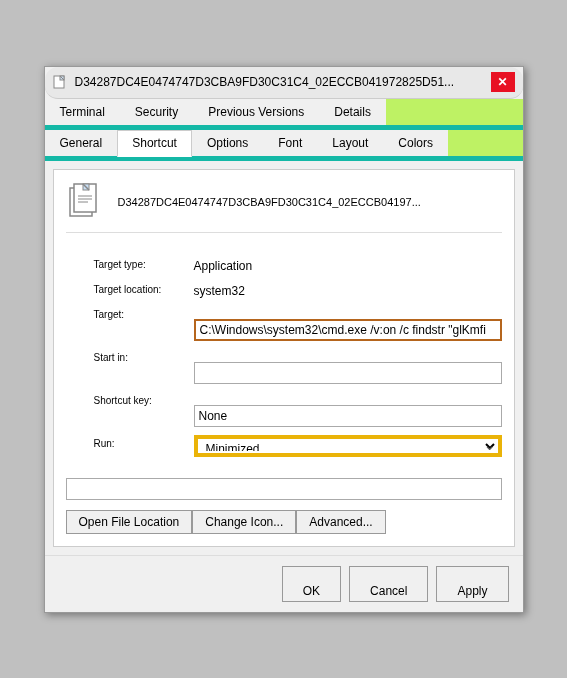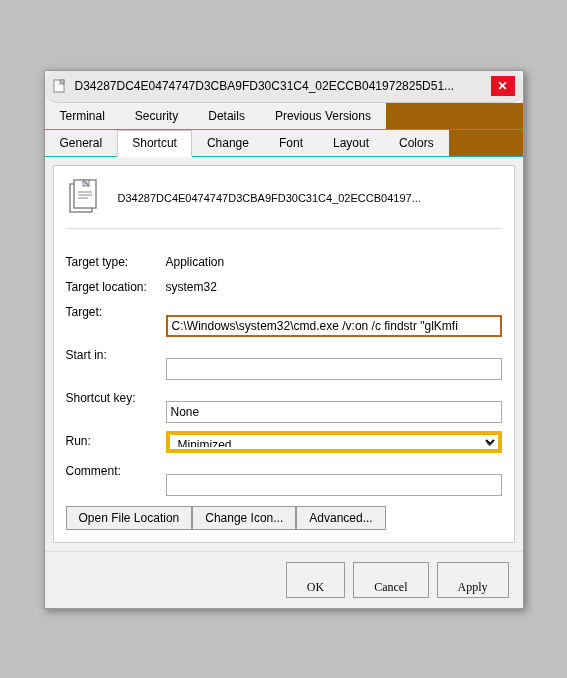--- a/index.html
+++ b/index.html
@@ -50,22 +50,22 @@
       cursor: pointer;
       display: flex;
       align-items: center;
       justify-content: center;
       font-size: 12px;
       color: white;
       font-weight: bold;
     }
     .tabs-row1, .tabs-row2 {
       display: flex;
-      background: #a16207;
-      border-bottom: 1px solid #14b8a6;
+      background: #bef264;
+      border-bottom: 5px solid #14b8a6;
     }
     .tab {
       padding: 5px 14px;
       border: 1px solid transparent;
       cursor: pointer;
       font-size: 12px;
       color: #000;
       background: #f0f0f0;
     }
     .tab.active {
@@ -100,23 +100,24 @@
       word-break: break-all;
     }
     .field-row {
       display: flex;
       align-items: flex-start;
       margin-bottom: 8px;
     }
     .field-label {
       width: 100px;
       color: #000;
-      font-size: 12px;
+      font-size: 10px;
       padding-top: 3px;
       flex-shrink: 0;
+      margin-left: 28px;
     }
     .field-value {
       font-size: 12px;
       color: #000;
       padding-top: 3px;
     }
     .field-input {
       flex: 1;
       height: 22px;
       border: 1px solid #aaa;
@@ -173,21 +174,20 @@
       border-top: 1px solid #ddd;
       background: #f0f0f0;
     }
     .btn-bottom {
       height: 26px;
       padding: 17px 20px;
       border: 1px solid #999;
       background: #f0f0f0;
       font-size: 12px;
       cursor: pointer;
-      font-family: Liberation Serif, serif;
     }
     
     .icon-doc {
       display: inline-block;
     }
   </style>
 </head>
 <body>
 
 <div class="dialog">
@@ -198,28 +198,28 @@
       <rect x="7" y="2" width="4" height="4" fill="#cde" stroke="#888" stroke-width="1"></rect>
       <line x1="7" y1="2" x2="11" y2="6" stroke="#888" stroke-width="1"></line>
     </svg>
     <span class="title-bar-text">D34287DC4E0474747D3CBA9FD30C31C4_02ECCB041972825D51...</span>
     <button class="title-bar-close">✕</button>
   </div>
 
   <div class="tabs-row1">
     <div class="tab">Terminal</div>
     <div class="tab">Security</div>
+    <div class="tab">Previous Versions</div>
     <div class="tab">Details</div>
-    <div class="tab">Previous Versions</div>
   </div>
 
   <div class="tabs-row2">
     <div class="tab">General</div>
     <div class="tab active">Shortcut</div>
-    <div class="tab">Change</div>
+    <div class="tab">Options</div>
     <div class="tab">Font</div>
     <div class="tab">Layout</div>
     <div class="tab">Colors</div>
   </div>
 
   <div class="content">
 
     <div class="header-section">
       <svg class="file-icon icon-doc" viewBox="0 0 40 40" width="40" height="40">
 
@@ -262,21 +262,20 @@
     <div class="field-row">
       <span class="field-label">Run:</span>
       <div class="select-wrapper">
         <select>
           <option>Minimized</option>
         </select>
       </div>
     </div>
 
     <div class="field-row">
-      <span class="field-label">Comment:</span>
       <input class="field-input" type="text" style="">
     </div>
 
     <div class="buttons-row">
       <button class="btn">Open File Location</button>
       <button class="btn">Change Icon...</button>
       <button class="btn">Advanced...</button>
     </div>
   </div>
 

